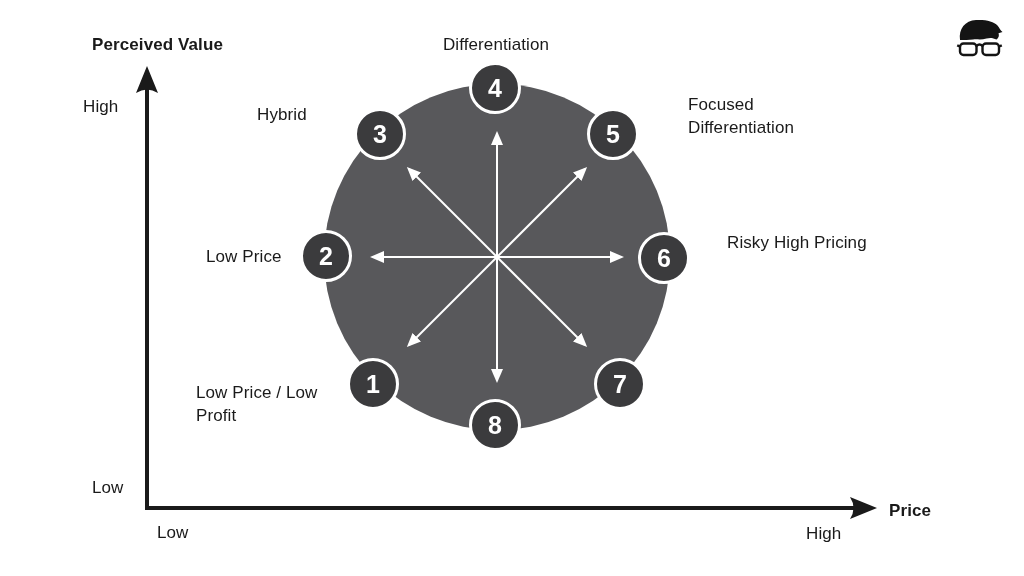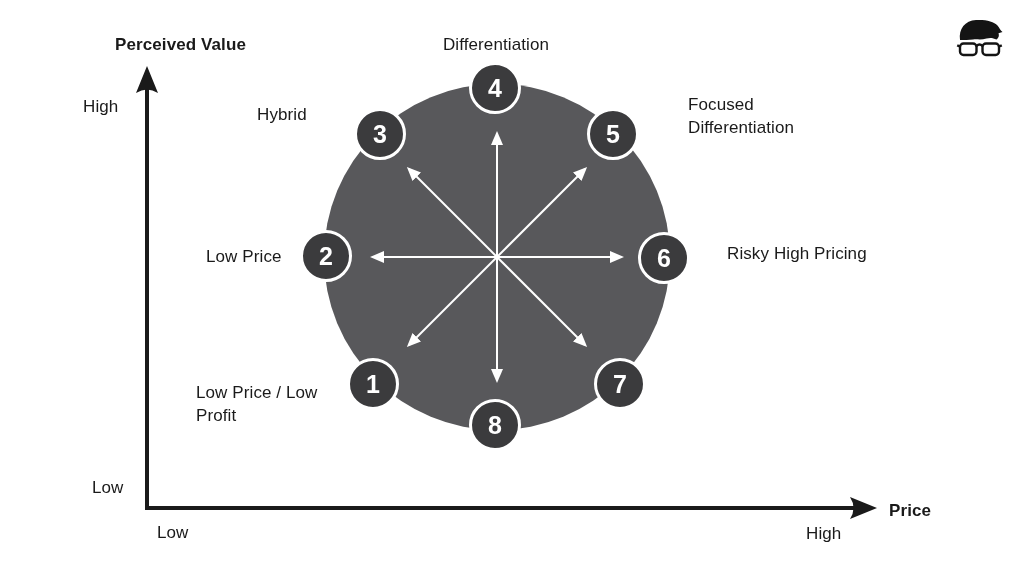--- a/index.html
+++ b/index.html
@@ -50,36 +50,36 @@
     text-align: center;
   }
   .bold { font-weight: 700; }
 
   
   .pos-label-1 { left: 196px; top: 381px; }
   .pos-label-2 { left: 206px; top: 245px; }
   .pos-label-3 { left: 257px; top: 103px; }
   .pos-label-4 { left: 416px; top: 33px; }
   .pos-label-5 { left: 688px; top: 93px; }
-  .pos-label-6 { left: 727px; top: 242px; }
+  .pos-label-6 { left: 727px; top: 231px; }
   .pos-label-7 { left: 687px; top: 381px; }
   .pos-label-8 { left: 417px; top: 464px; }
 
   
   .pos-badge-1 { left: 347px; top: 358px; }
   .pos-badge-2 { left: 300px; top: 230px; }
   .pos-badge-3 { left: 354px; top: 108px; }
   .pos-badge-4 { left: 469px; top: 62px; }
   .pos-badge-5 { left: 587px; top: 108px; }
   .pos-badge-6 { left: 638px; top: 232px; }
   .pos-badge-7 { left: 594px; top: 358px; }
   .pos-badge-8 { left: 469px; top: 399px; }
 
   
-  .pos-y-title { left: 92px;  top: 33px; margin-left: 23px; }
+  .pos-y-title { left: 92px;  top: 33px; }
   .pos-y-high  { left: 83px;  top: 95px; }
   .pos-y-low   { left: 92px;  top: 476px; }
   .pos-x-low   { left: 157px; top: 521px; }
   .pos-x-high  { left: 806px; top: 522px; }
   .pos-x-title { left: 889px; top: 499px; }
 </style>
 </head>
 <body>
 
 <div id="stage">

